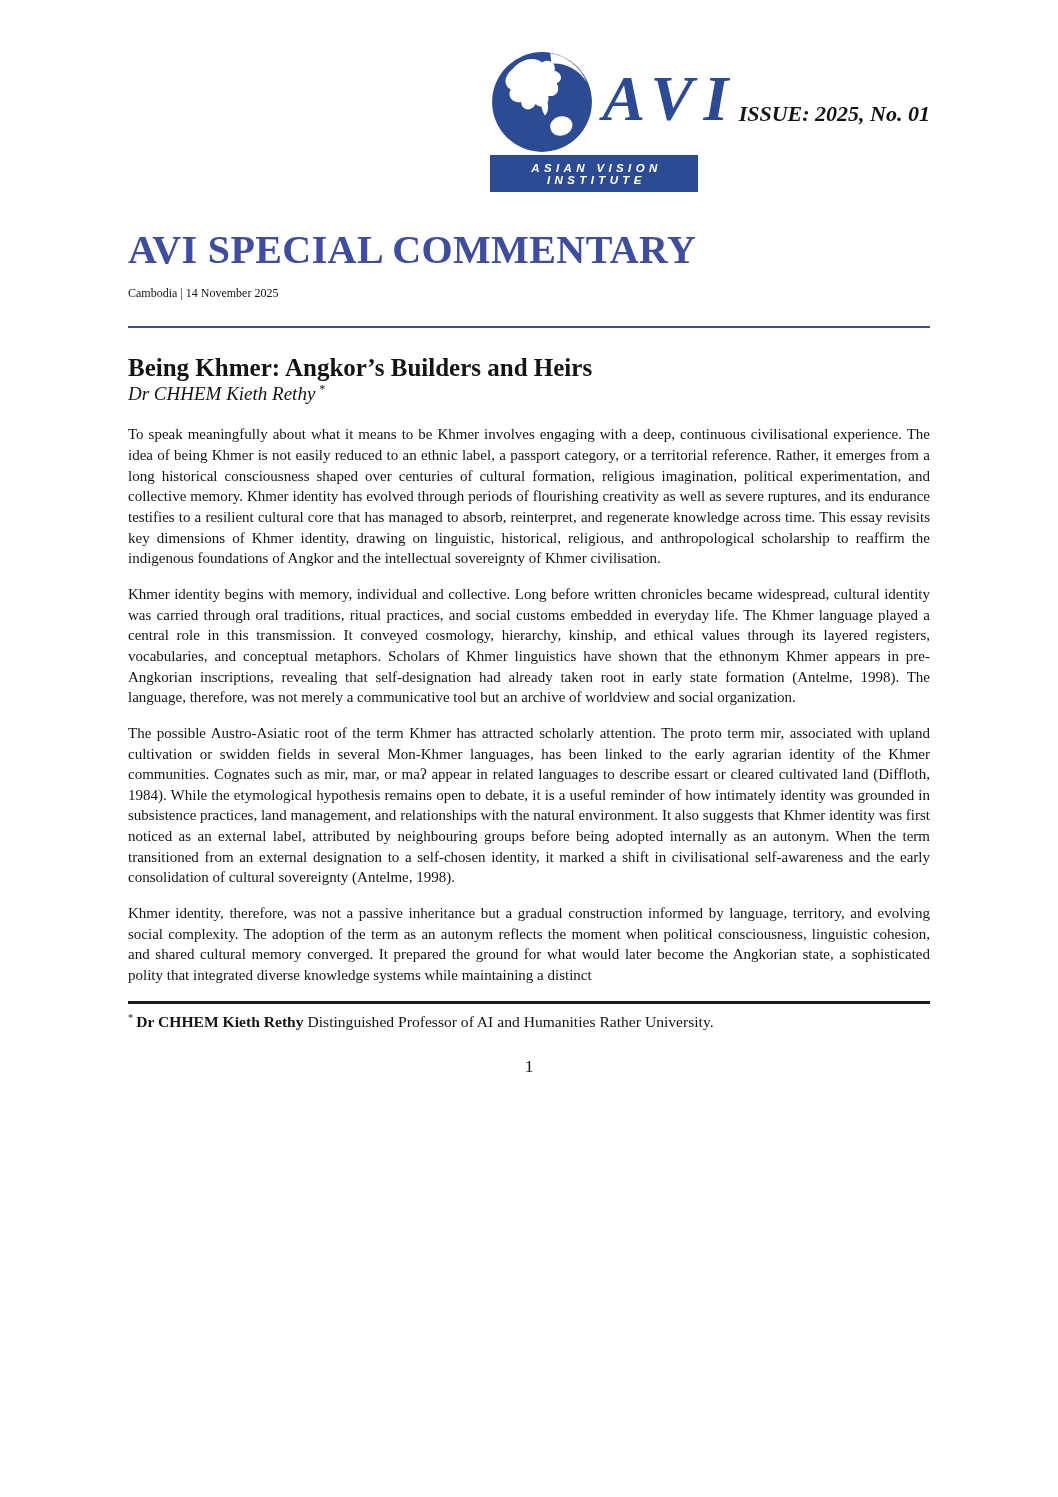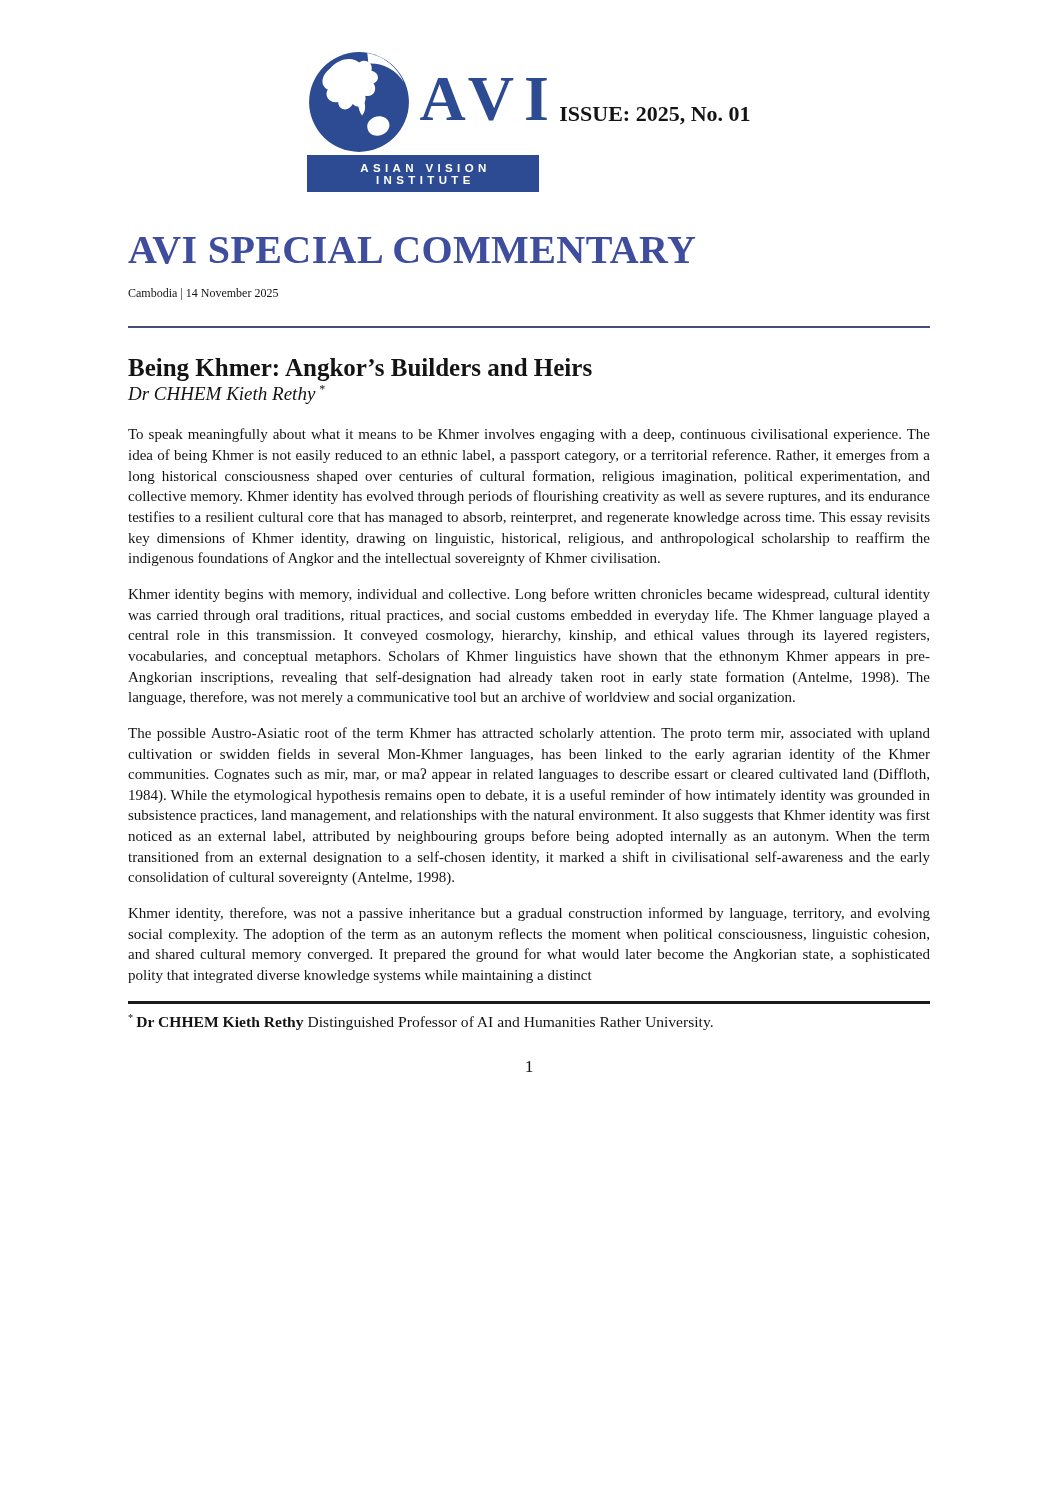--- a/index.html
+++ b/index.html
@@ -18,22 +18,23 @@
     width:1058px;
     min-height:1497px;
     margin:0 auto;
     background:#ffffff;
     padding:50px 128px 36px 128px;
     position:relative;
   }
   
   .header-row{
     display:flex;
-    justify-content:center;
+    justify-content:flex-end;
     align-items:center;
+    font-style:italic;
   }
   .logo-block{display:inline-block;}
   .logo-top{
     display:flex;
     align-items:center;
     gap:8px;
   }
   .globe{width:104px;height:104px;display:block;}
   .logo-acronym{
     font-family:"Liberation Serif","DejaVu Serif",serif;
@@ -47,21 +48,21 @@
   .logo-banner{
     margin-top:1px;
     background:var(--brand-blue);
     color:#ffffff;
     font-family:"Liberation Sans","DejaVu Sans",sans-serif;
     font-weight:bold;
     font-size:11.5px;
     letter-spacing:0.38em;
     text-align:center;
     padding:7px 4px 6px 8px;
-    width:232px;
+    width:208px;
   }
   .issue{
     font-size:22px;
     font-weight:bold;
     white-space:nowrap;
     margin-bottom:14px;
   }
   
   .commentary-title{
     margin-top:34px;

